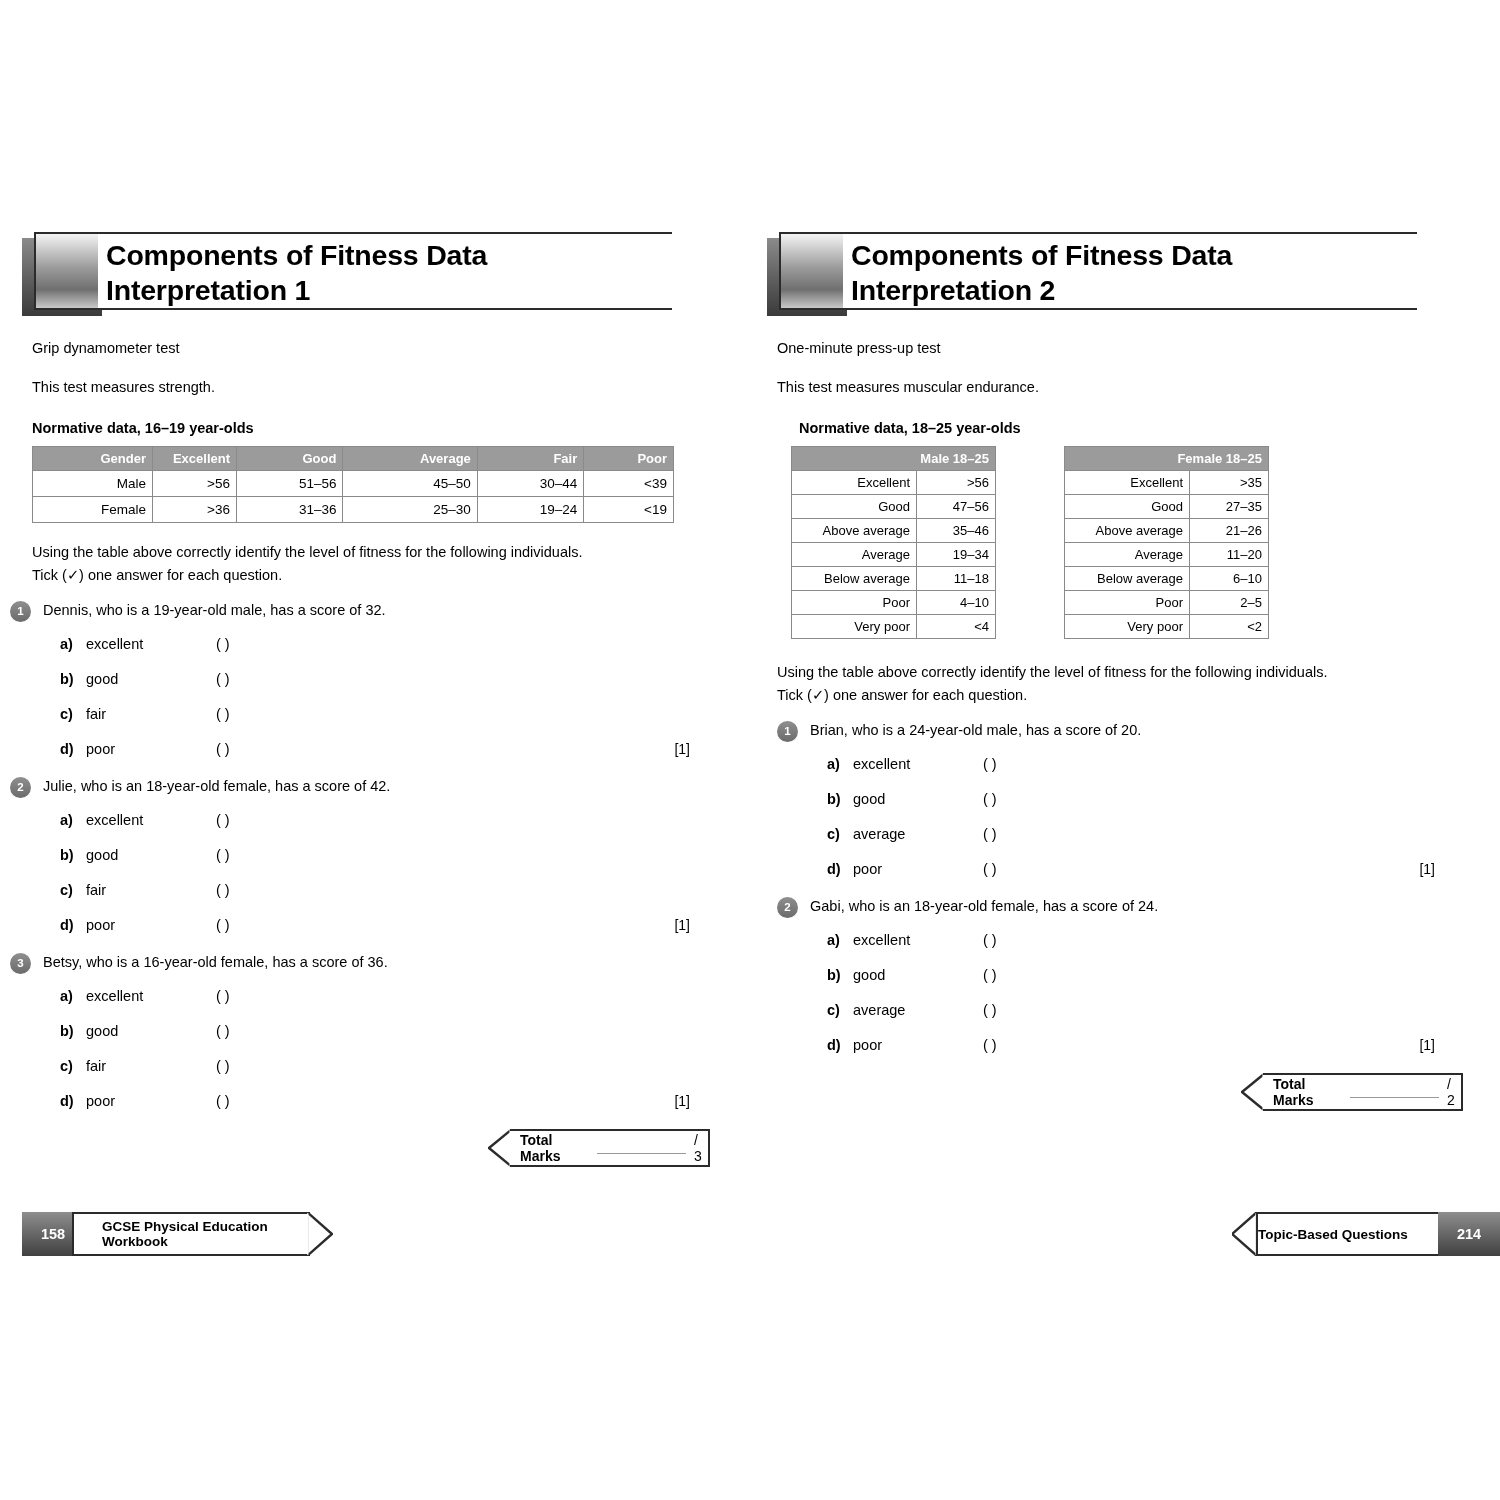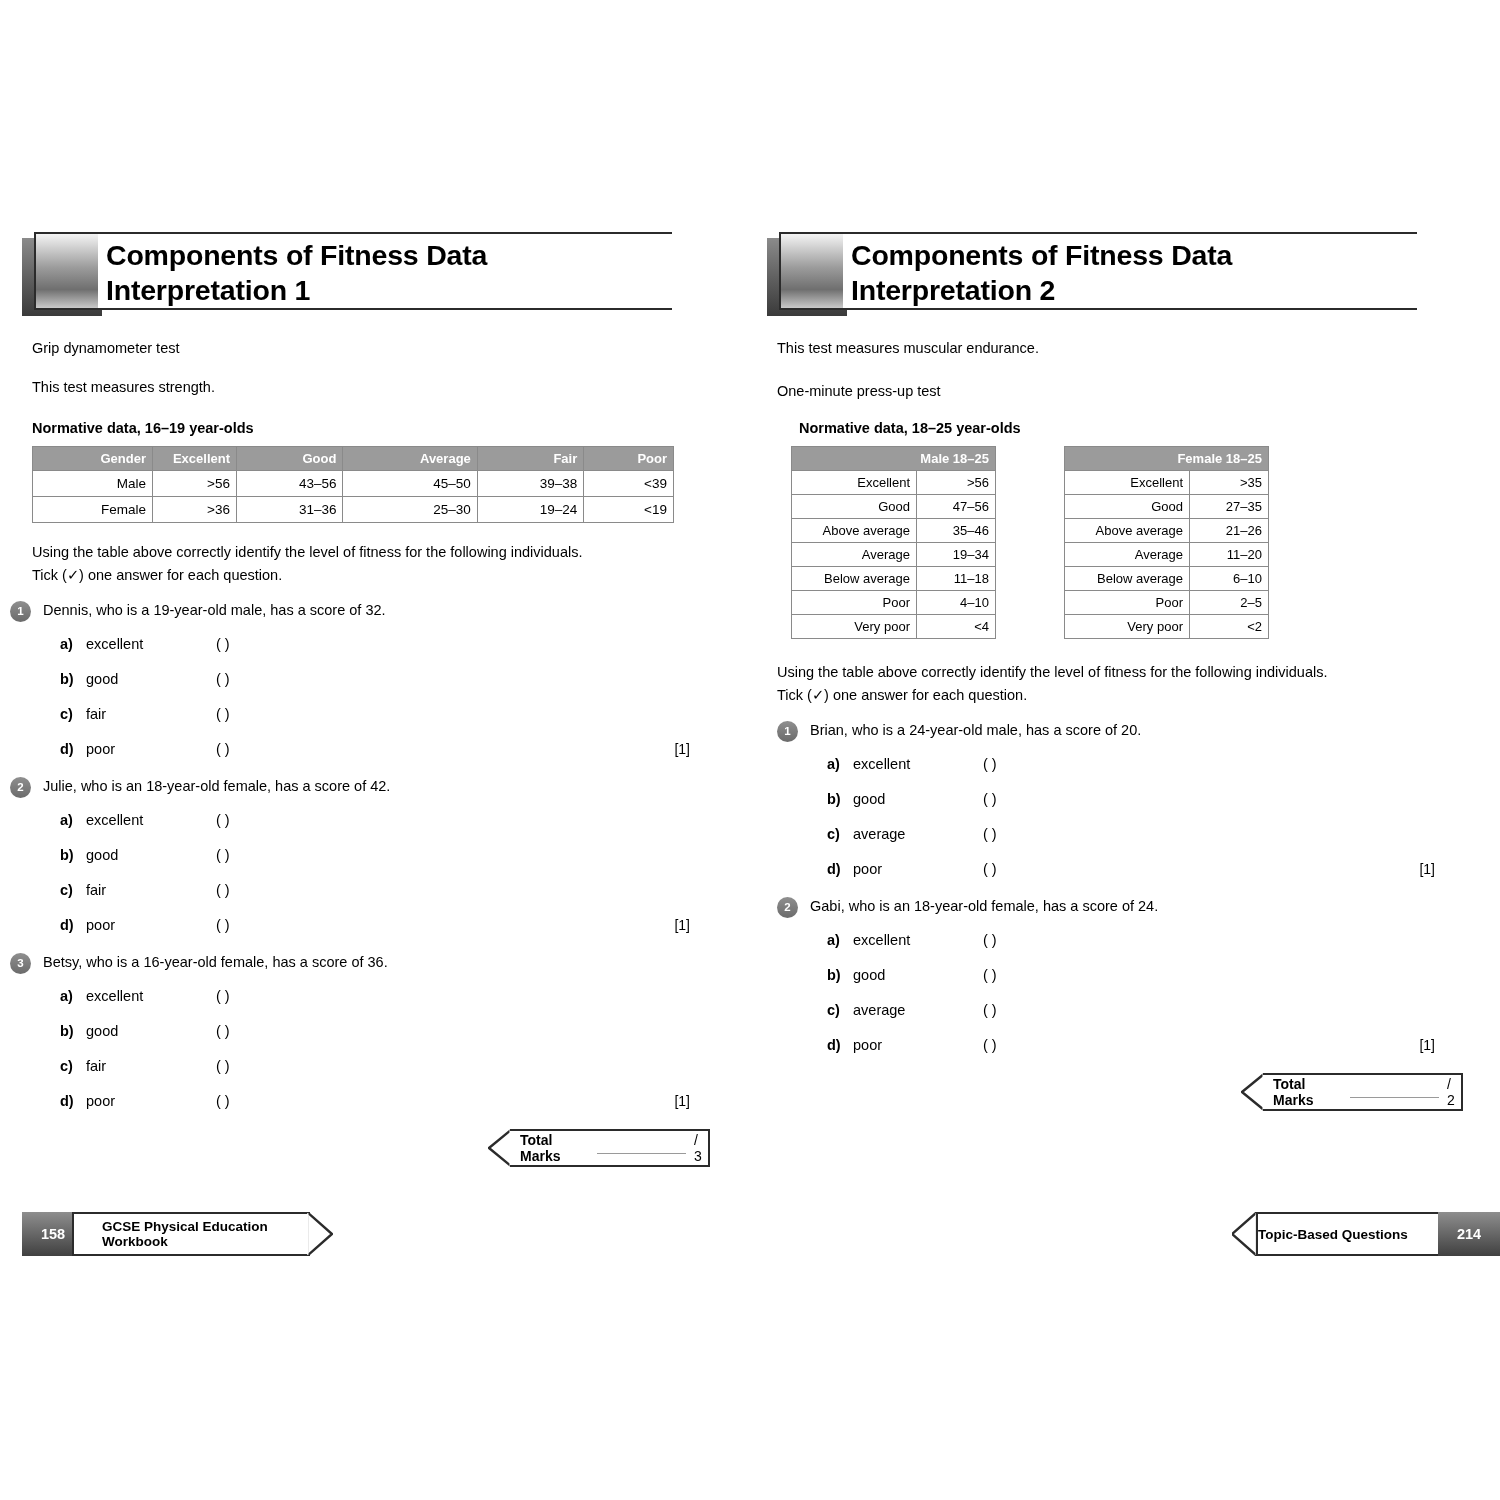--- a/index.html
+++ b/index.html
@@ -255,23 +255,23 @@
           <th>Good</th>
           <th>Average</th>
           <th>Fair</th>
           <th>Poor</th>
         </tr>
       </thead>
       <tbody>
         <tr>
           <td>Male</td>
           <td>&gt;56</td>
-          <td>43–56</td>
+          <td>51–56</td>
           <td>45–50</td>
-          <td>39–38</td>
+          <td>30–44</td>
           <td>&lt;39</td>
         </tr>
         <tr>
           <td>Female</td>
           <td>&gt;36</td>
           <td>31–36</td>
           <td>25–30</td>
           <td>19–24</td>
           <td>&lt;19</td>
         </tr>
@@ -395,22 +395,22 @@
       <div class="banner-shadow"></div>
       <div class="banner-box"></div>
       <div class="banner-grad"></div>
       <svg class="banner-arrow" width="32" height="78" viewBox="0 0 32 78">
         <path d="M0,0 L0,78 L31,39 Z" fill="#ffffff" stroke="#2b2b2b" stroke-width="2.4"></path>
         <line x1="0" y1="1.2" x2="0" y2="76.8" stroke="#ffffff" stroke-width="3"></line>
       </svg>
       <div class="banner-title">Components of Fitness Data Interpretation 2</div>
     </div>
 
+    <p class="para tight">One-minute press-up test</p>
     <p class="para">This test measures muscular endurance.</p>
-    <p class="para tight">One-minute press-up test</p>
     <p class="bold-label" style="margin-left:44px;">Normative data, 18–25 year-olds</p>
 
     <div class="dual-tables">
       <table class="tbl-small">
         <thead>
           <tr>
             <th colspan="2">Male 18–25</th>
           </tr>
         </thead>
         <tbody>

